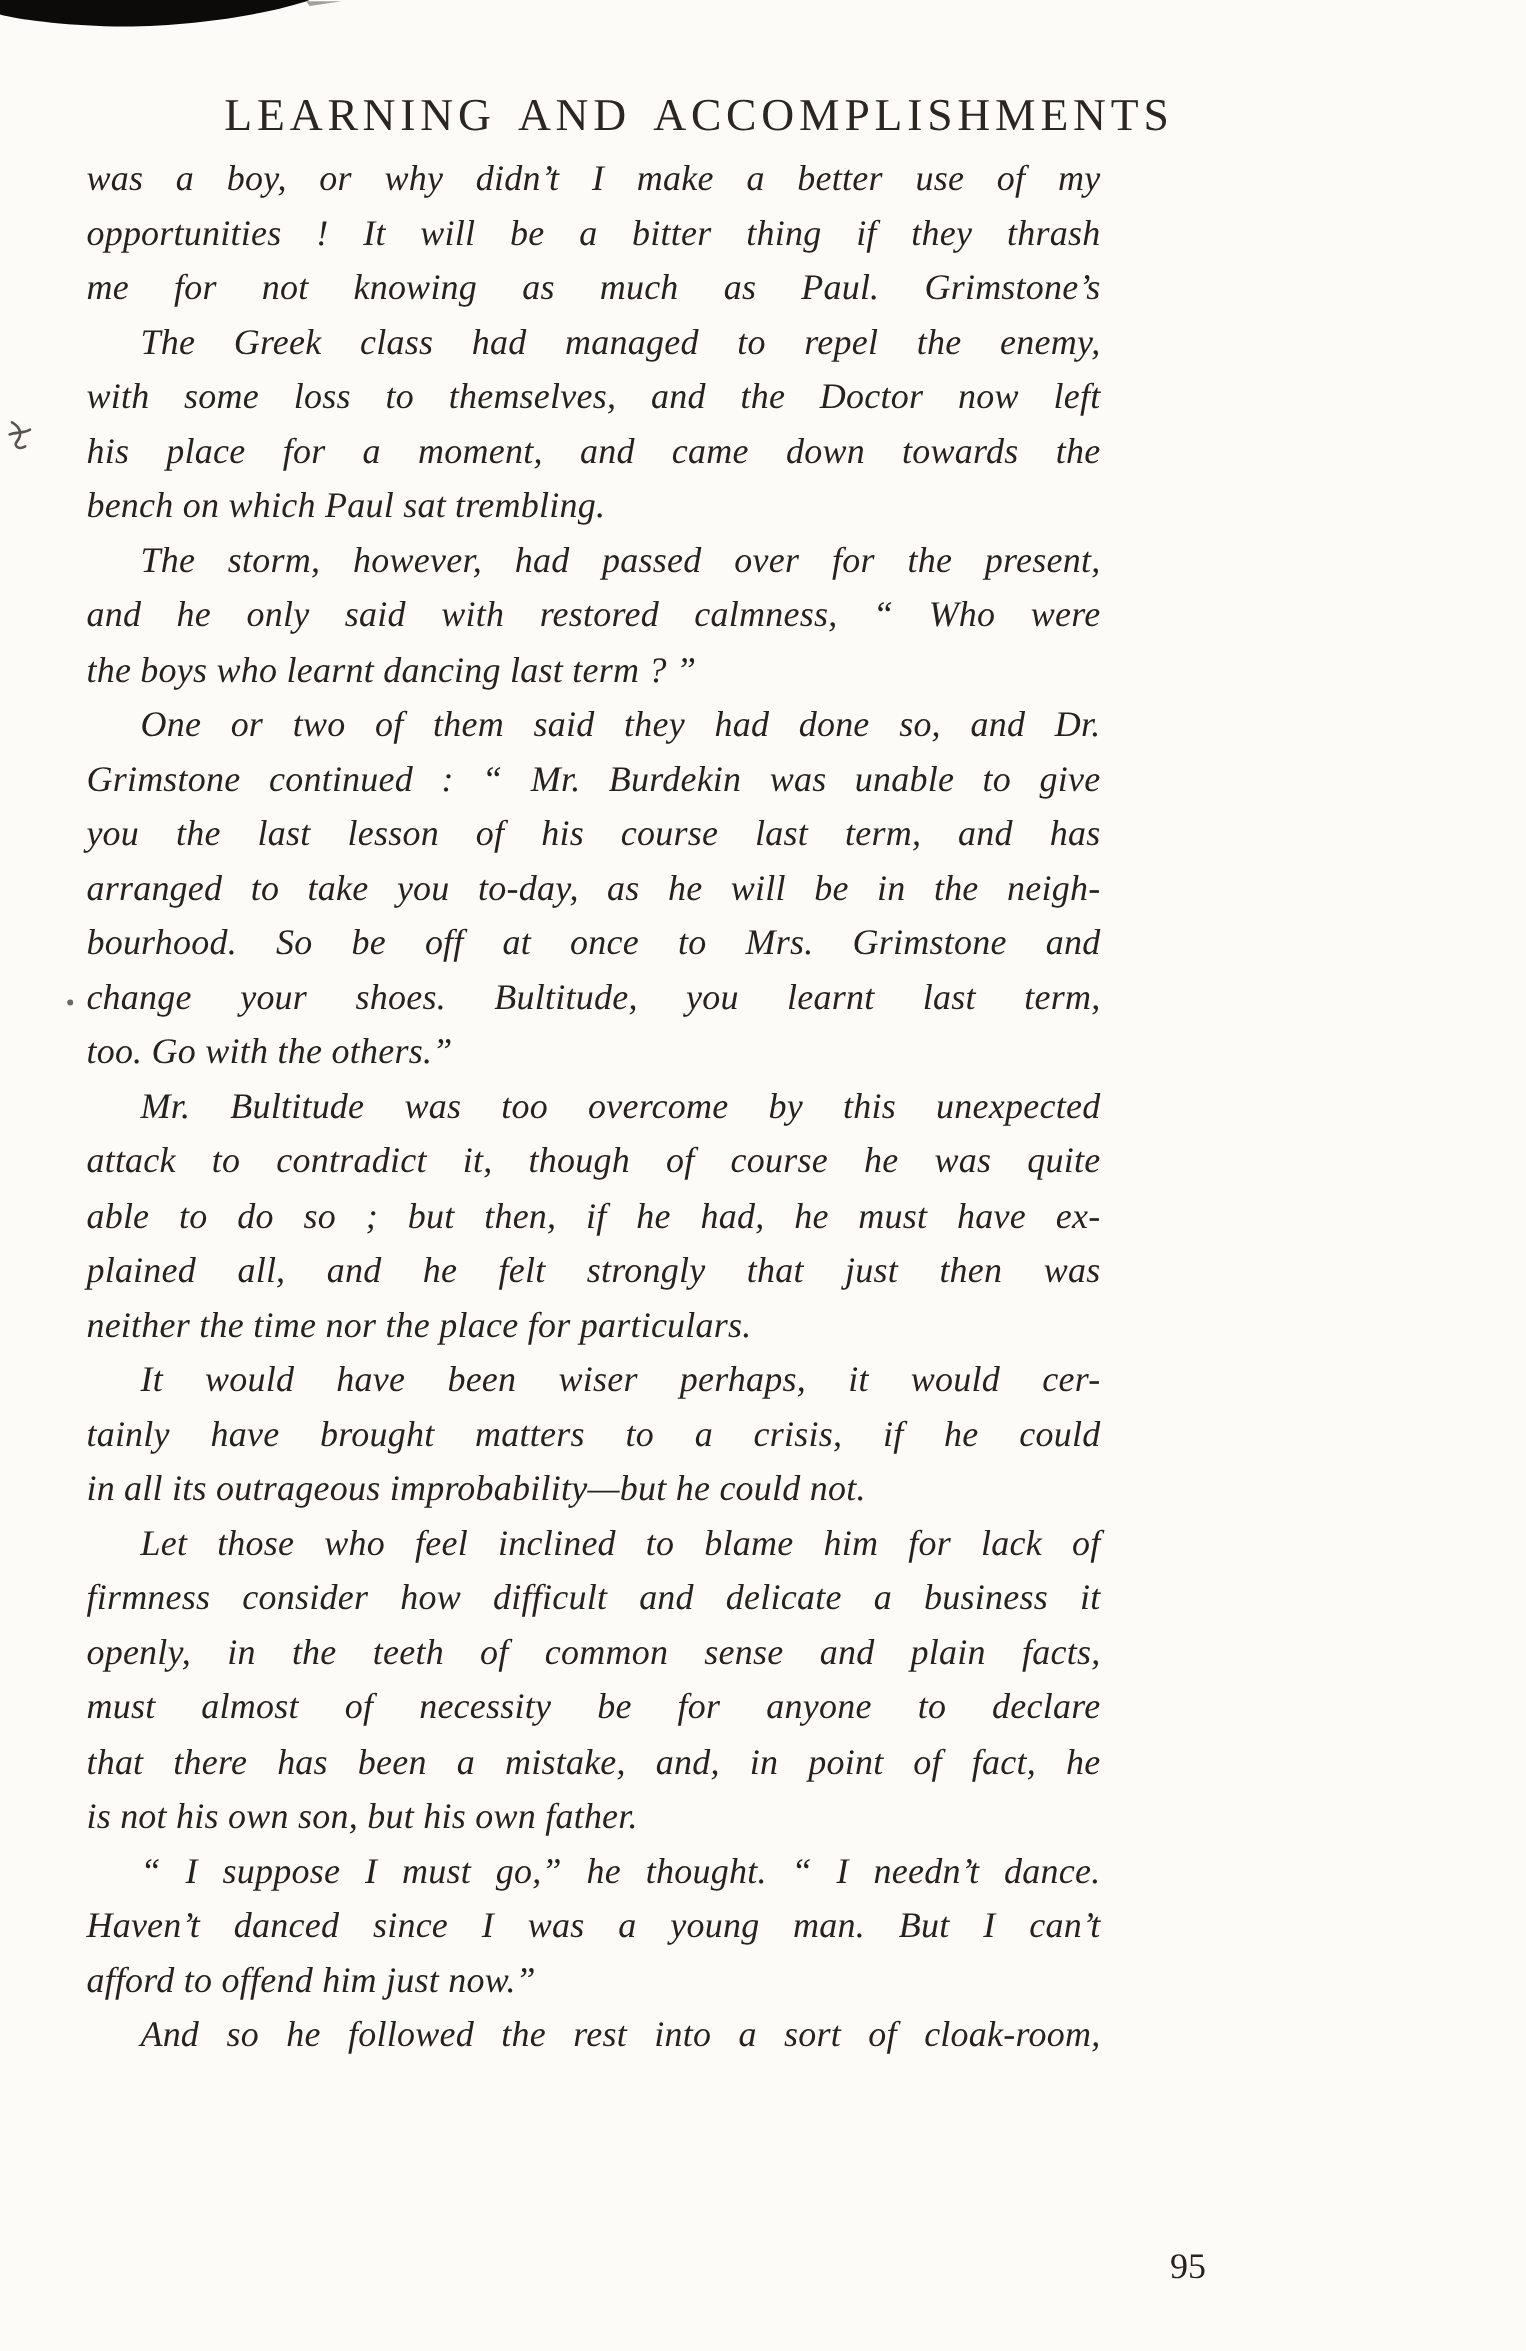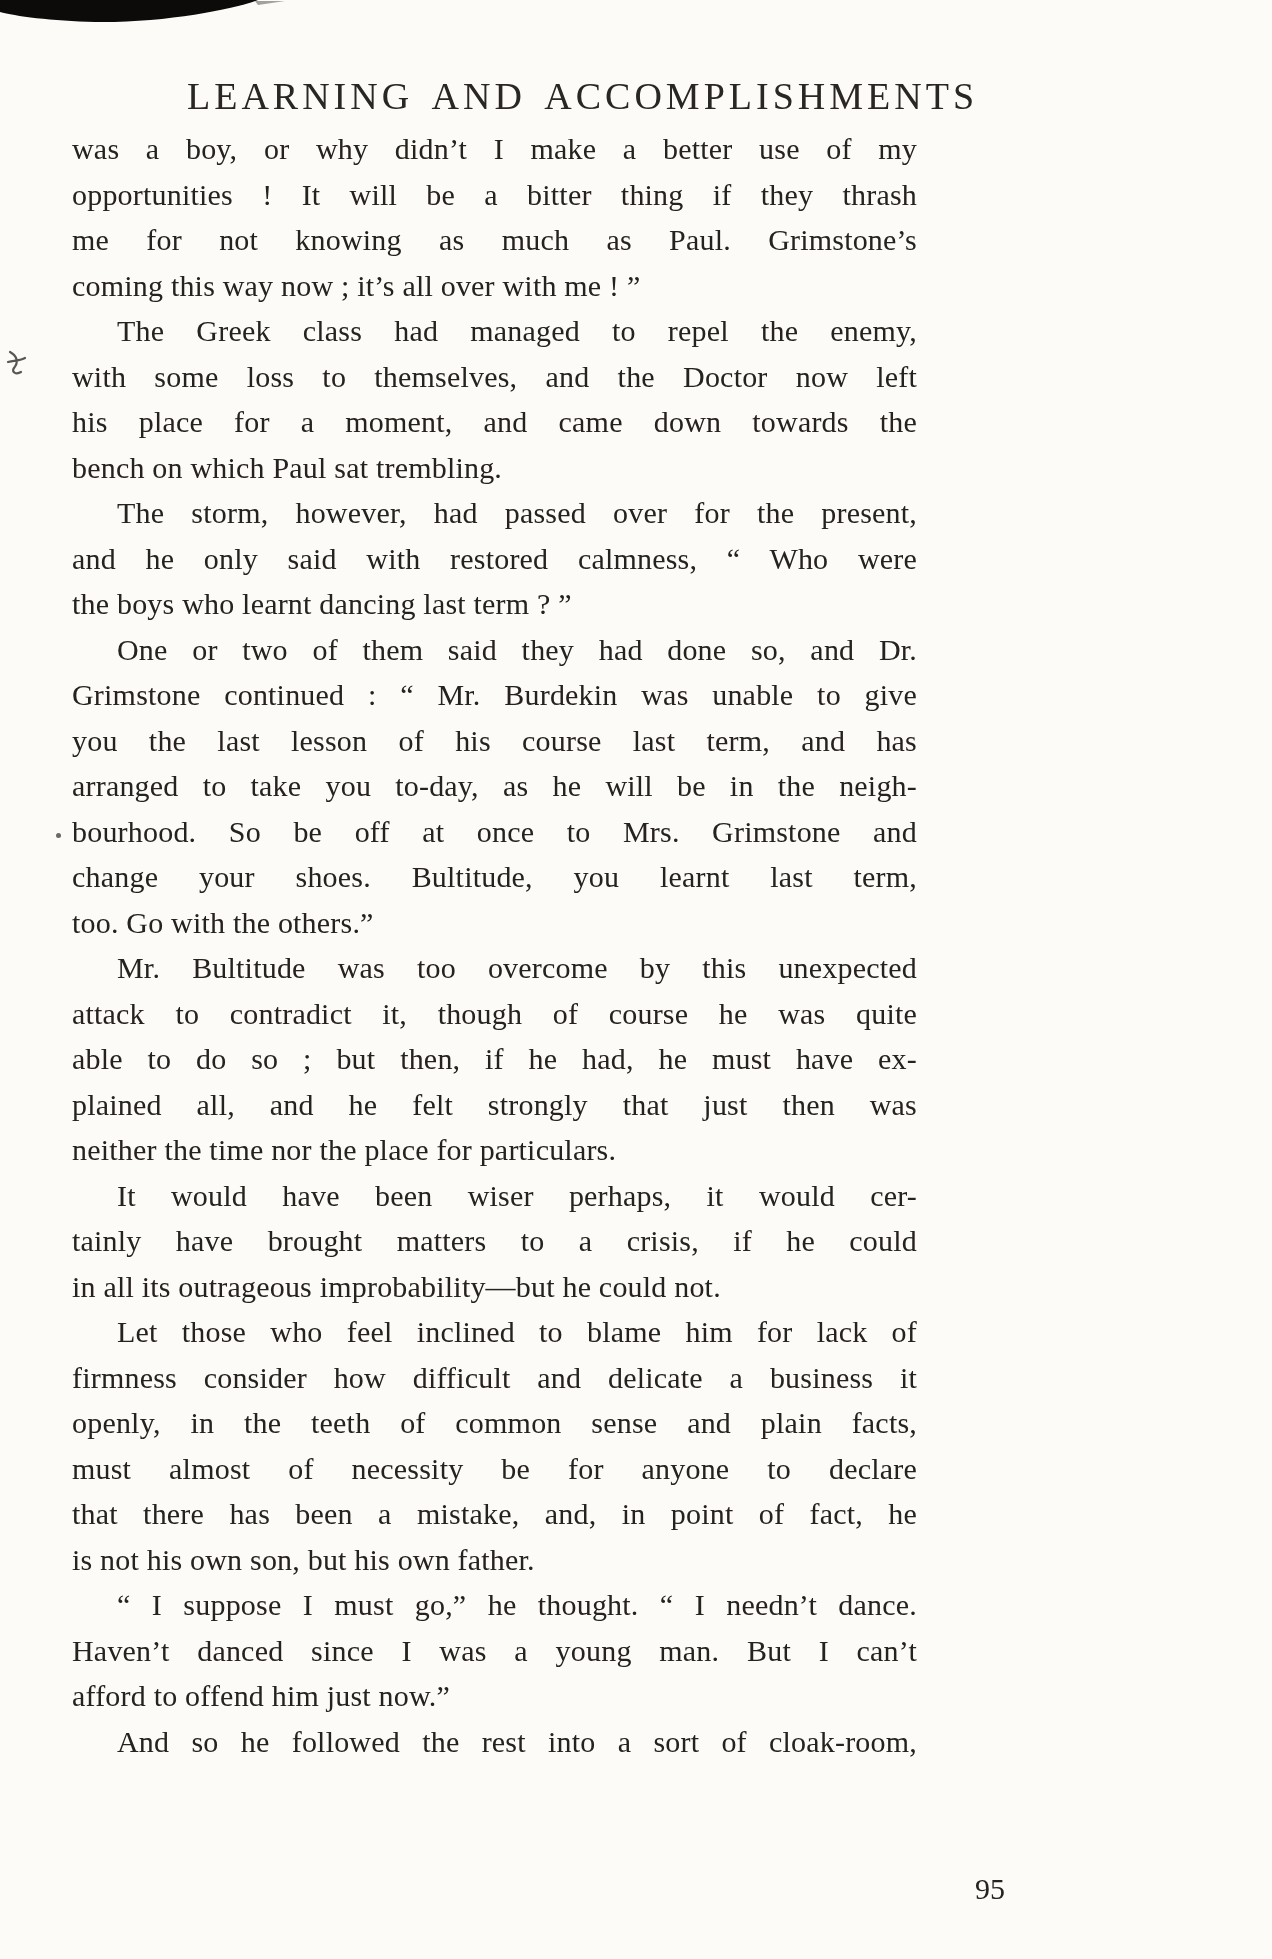--- a/index.html
+++ b/index.html
@@ -45,20 +45,21 @@
     top: 126px;
     left: 72px;
     width: 845px;
   }
   .line {
     font-size: 30px;
     line-height: 45.5px;
     letter-spacing: 0.2px;
     white-space: normal;
     text-align: left;
+    font-style: italic;
   }
   .line.j {
     text-align: justify;
     text-align-last: justify;
   }
   .line.ind {
     padding-left: 45px;
   }
   .page-number {
     position: absolute;
@@ -106,21 +107,20 @@
   </div>
 
   <div class="stray-dot"></div>
 
   <div class="running-header">LEARNING AND ACCOMPLISHMENTS</div>
 
   <div class="text-block">
       <div class="line j">was a boy, or why didn’t I make a better use of my</div>
       <div class="line j">opportunities !  It will be a bitter thing if they thrash</div>
       <div class="line j">me for not knowing as much as Paul.  Grimstone’s</div>
-      <div class="line">coming this way now ; it’s all over with me ! ”</div>
       <div class="line j ind">The Greek class had managed to repel the enemy,</div>
       <div class="line j">with some loss to themselves, and the Doctor now left</div>
       <div class="line j">his place for a moment, and came down towards the</div>
       <div class="line">bench on which Paul sat trembling.</div>
       <div class="line j ind">The storm, however, had passed over for the present,</div>
       <div class="line j">and he only said with restored calmness, “ Who were</div>
       <div class="line">the boys who learnt dancing last term ? ”</div>
       <div class="line j ind">One or two of them said they had done so, and Dr.</div>
       <div class="line j">Grimstone continued : “ Mr. Burdekin was unable to give</div>
       <div class="line j">you the last lesson of his course last term, and has</div>

